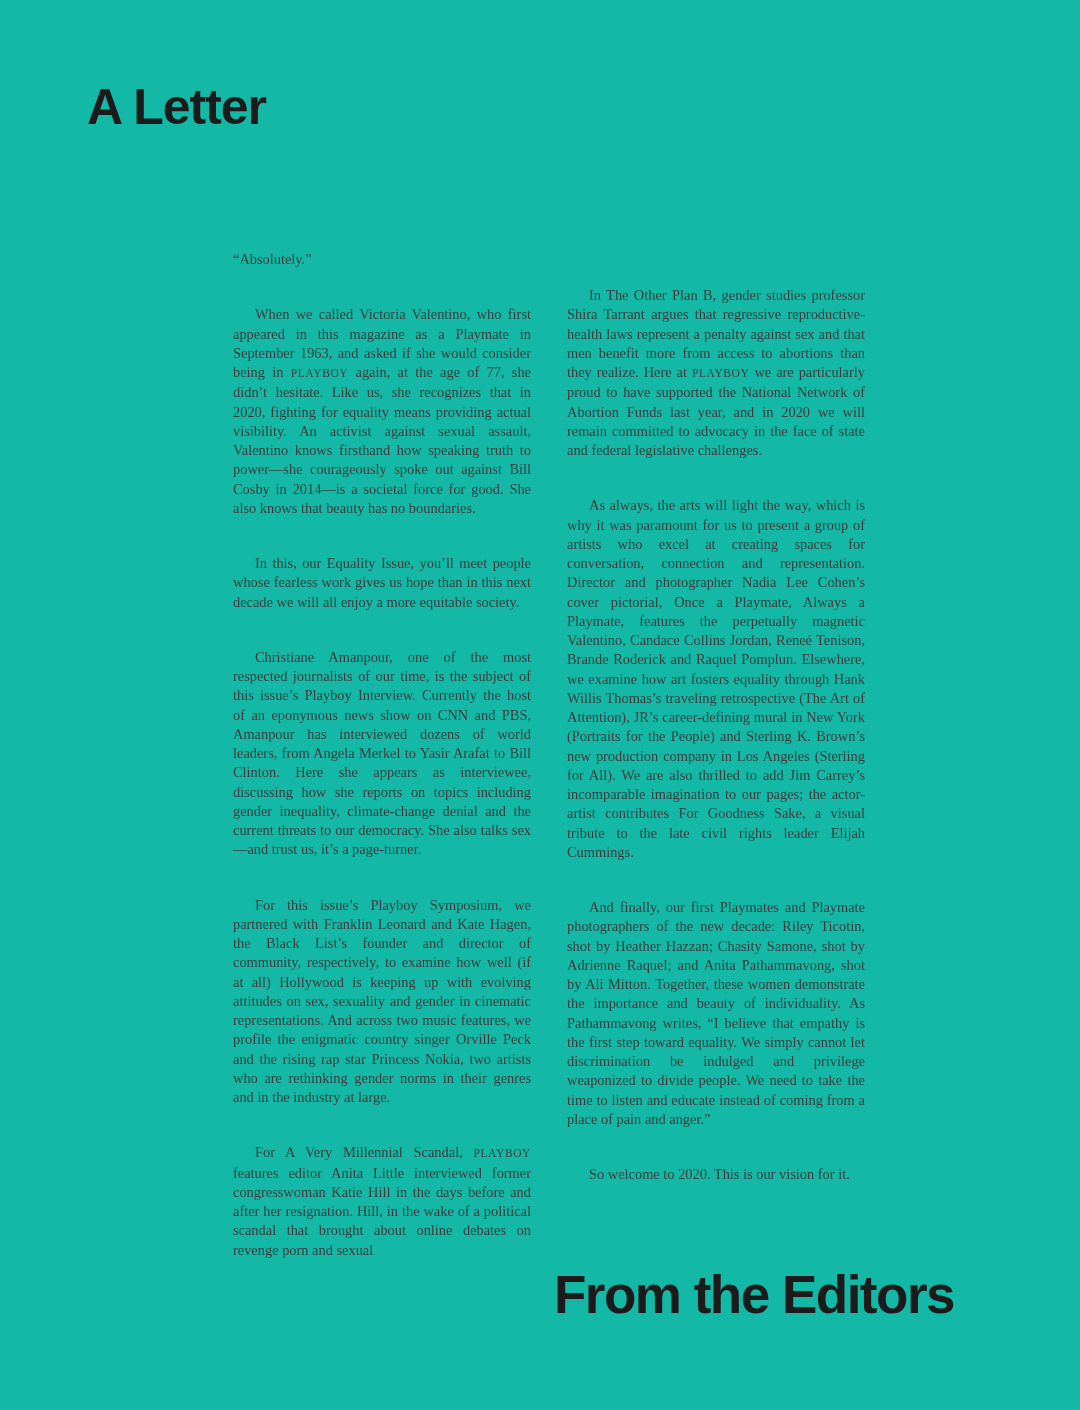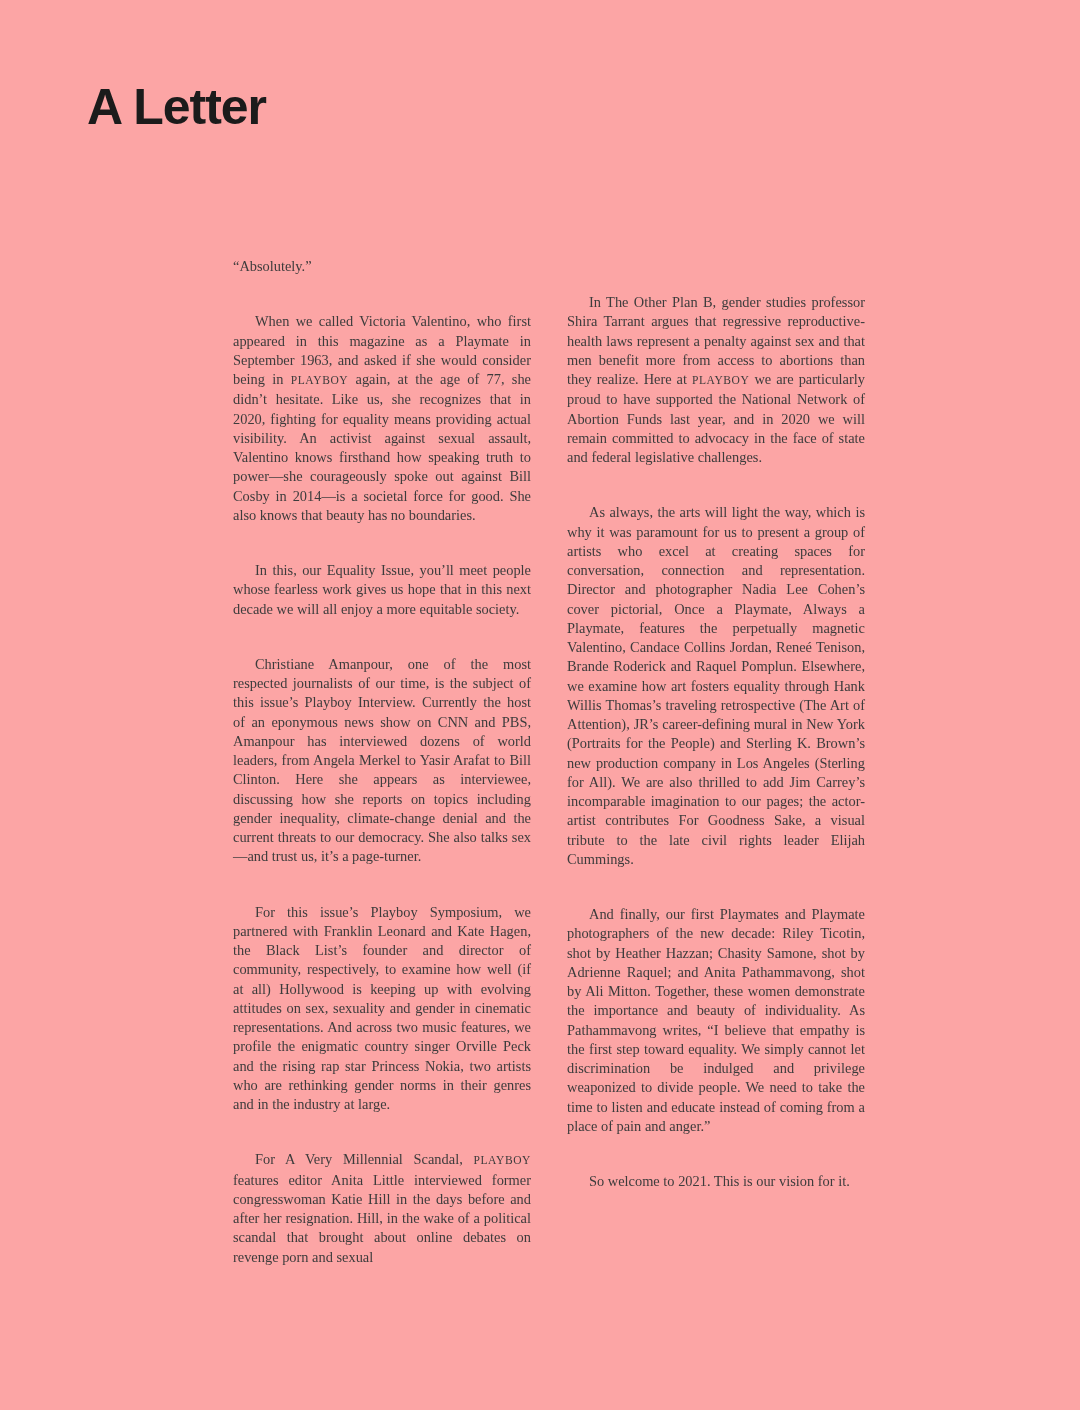--- a/index.html
+++ b/index.html
@@ -19,21 +19,21 @@
     font-family: "Liberation Sans", sans-serif;
     font-weight: bold;
     font-size: 50px;
     line-height: 1;
     letter-spacing: -1px;
     color: #1b1b1b;
   }
   .columns {
     position: absolute;
     left: 233px;
-    top: 257px;
+    top: 250px;
     width: 632px;
     display: flex;
     gap: 36px;
   }
   .col { width: 298px; }
   .para {
     margin: 0;
     font-size: 14.4px;
     line-height: 19.25px;
     text-align: justify;
@@ -51,33 +51,34 @@
     font-weight: bold;
     font-size: 53px;
     line-height: 1;
     letter-spacing: -1.5px;
     color: #1b1b1b;
   }
 </style>
 </head>
 <body>
 
-<div class="page" style="background: #fca5a5;">
+<div class="page" style="background: #14b8a6;">
   <h1 class="title-top" style="color: rgb(27, 27, 27);">A Letter</h1>
 
   <div class="columns">
     <div class="col">
         <p class="para" style="color: rgb(61, 60, 60);"><span>“Absolutely.”</span></p>
         <p class="para indent" style="color: rgb(61, 60, 60);"><span>When we called Victoria Valentino, who first appeared in this magazine as a Playmate in September 1963, and asked if she would consider being in </span><span class="sc">PLAYBOY</span><span> again, at the age of 77, she didn’t hesitate. Like us, she recognizes that in 2020, fighting for equality means providing actual visibility. An activist against sexual assault, Valentino knows firsthand how speaking truth to power—she courageously spoke out against Bill Cosby in 2014—is a societal force for good. She also knows that beauty has no boundaries.</span></p>
-        <p class="para indent" style="color: rgb(61, 60, 60);"><span>In this, our Equality Issue, you’ll meet people whose fearless work gives us hope that in this next decade we will all enjoy a more equitable society.</span></p>
+        <p class="para indent" style="color: rgb(61, 60, 60);"><span>In this, our Equality Issue, you’ll meet people whose fearless work gives us hope than in this next decade we will all enjoy a more equitable society.</span></p>
         <p class="para indent" style="color: rgb(61, 60, 60);"><span>Christiane Amanpour, one of the most respected journalists of our time, is the subject of this issue’s </span><span class="it">Playboy Interview</span><span>. Currently the host of an eponymous news show on CNN and PBS, Amanpour has interviewed dozens of world leaders, from Angela Merkel to Yasir Arafat to Bill Clinton. Here she appears as interviewee, discussing how she reports on topics including gender inequality, climate-change denial and the current threats to our democracy. She also talks sex—and trust us, it’s a page-turner.</span></p>
         <p class="para indent" style="color: rgb(61, 60, 60);"><span>For this issue’s </span><span class="it">Playboy Symposium,</span><span> we partnered with Franklin Leonard and Kate Hagen, the Black List’s founder and director of community, respectively, to examine how well (if at all) Hollywood is keeping up with evolving attitudes on sex, sexuality and gender in cinematic representations. And across two music features, we profile the enigmatic country singer Orville Peck and the rising rap star Princess Nokia, two artists who are rethinking gender norms in their genres and in the industry at large.</span></p>
         <p class="para indent" style="color: rgb(61, 60, 60);"><span>For </span><span class="it">A Very Millennial Scandal,</span><span> </span><span class="sc">PLAYBOY</span><span> features editor Anita Little interviewed former congresswoman Katie Hill in the days before and after her resignation. Hill, in the wake of a political scandal that brought about online debates on revenge porn and sexual</span></p>
       </div>
     <div class="col">
         <p class="para indent" style="color: rgb(61, 60, 60);"><span>In </span><span class="it">The Other Plan B,</span><span> gender studies professor Shira Tarrant argues that regressive reproductive-health laws represent a penalty against sex and that men benefit more from access to abortions than they realize. Here at </span><span class="sc">PLAYBOY</span><span> we are particularly proud to have supported the National Network of Abortion Funds last year, and in 2020 we will remain committed to advocacy in the face of state and federal legislative challenges.</span></p>
         <p class="para indent" style="color: rgb(61, 60, 60);"><span>As always, the arts will light the way, which is why it was paramount for us to present a group of artists who excel at creating spaces for conversation, connection and representation. Director and photographer Nadia Lee Cohen’s cover pictorial, </span><span class="it">Once a Playmate, Always a Playmate,</span><span> features the perpetually magnetic Valentino, Candace Collins Jordan, Reneé Tenison, Brande Roderick and Raquel Pomplun. Elsewhere, we examine how art fosters equality through Hank Willis Thomas’s traveling retrospective (</span><span class="it">The Art of Attention</span><span>), JR’s career-defining mural in New York (</span><span class="it">Portraits for the People</span><span>) and Sterling K. Brown’s new production company in Los Angeles (</span><span class="it">Sterling for All</span><span>). We are also thrilled to add Jim Carrey’s incomparable imagination to our pages; the actor-artist contributes </span><span class="it">For Goodness Sake,</span><span> a visual tribute to the late civil rights leader Elijah Cummings.</span></p>
         <p class="para indent" style="color: rgb(61, 60, 60);"><span>And finally, our first Playmates and Playmate photographers of the new decade: Riley Ticotin, shot by Heather Hazzan; Chasity Samone, shot by Adrienne Raquel; and Anita Pathammavong, shot by Ali Mitton. Together, these women demonstrate the importance and beauty of individuality. As Pathammavong writes, “I believe that empathy is the first step toward equality. We simply cannot let discrimination be indulged and privilege weaponized to divide people. We need to take the time to listen and educate instead of coming from a place of pain and anger.”</span></p>
-        <p class="para indent" style="color: rgb(61, 60, 60);"><span>So welcome to 2021. This is our vision for it.</span></p>
+        <p class="para indent" style="color: rgb(61, 60, 60);"><span>So welcome to 2020. This is our vision for it.</span></p>
       </div>
   </div>
 
+  <h1 class="title-bottom" style="color: rgb(27, 27, 27);">From the Editors</h1>
 </div>
 
 </body></html>

